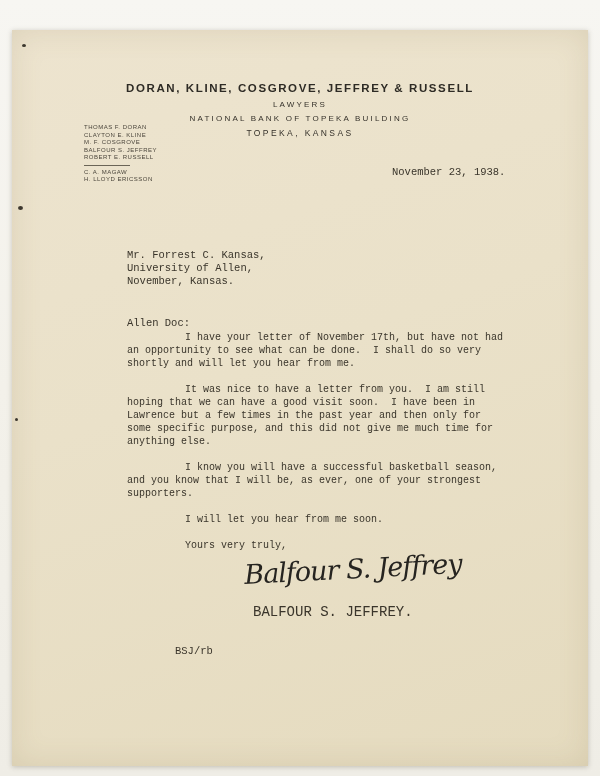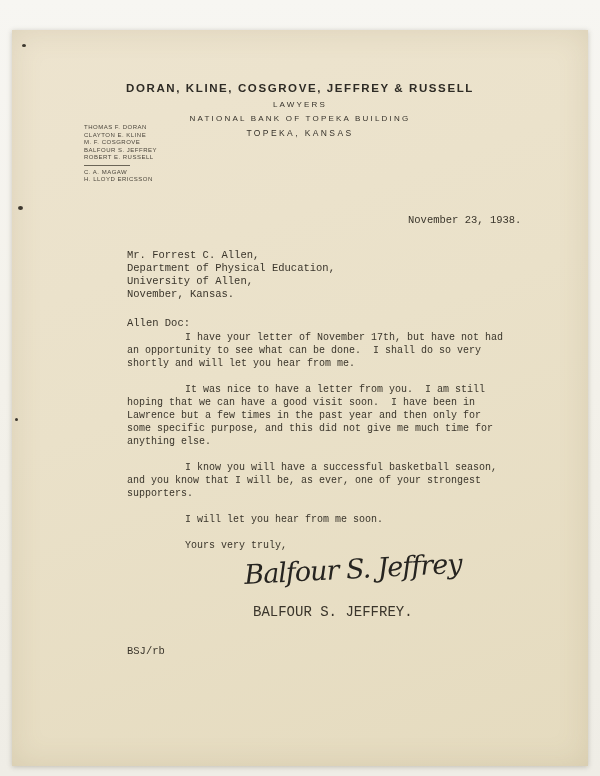--- a/index.html
+++ b/index.html
@@ -73,24 +73,23 @@
     margin: 3px 0 3px 0;
   }
 
   
   .typed {
     font-family: "Liberation Mono", monospace;
     color: #3a352b;
   }
   .date-line {
     position: absolute;
-    left: 396px;
+    left: 380px;
     top: 136px;
     font-size: 10.5px;
-    margin-top: 48px;
   }
   .address-block {
     position: absolute;
     left: 115px;
     top: 219px;
     font-size: 10.5px;
     line-height: 13px;
   }
   .salutation {
     position: absolute;
@@ -128,20 +127,21 @@
     transform: rotate(-3deg);
     transform-origin: left center;
   }
   .signature-typed {
     margin-left: 126px;
     font-size: 14px;
   }
   .reference-line {
     margin-top: 26px;
     font-size: 10.5px;
+    margin-left: 48px;
   }
 </style>
 </head>
 <body>
 
 <div class="scan">
   <div class="paper">
 
     <div class="speck" style="left:10px; top:14px; width:4px; height:3px;"></div>
     <div class="speck" style="left:6px; top:176px; width:5px; height:4px;"></div>
@@ -161,22 +161,21 @@
       <div>BALFOUR S. JEFFREY</div>
       <div>ROBERT E. RUSSELL</div>
       <div class="attorney-divider"></div>
       <div>C. A. MAGAW</div>
       <div>H. LLOYD ERICSSON</div>
     </div>
 
     <div class="typed date-line">November 23, 1938.</div>
 
     <div class="typed address-block">
-      <div>Mr. Forrest C. Allen,</div>
-      <div>Department of Physical Education,</div>
+      <div>Mr. Forrest C. Kansas,</div>
       <div>University of Allen,</div>
       <div>November, Kansas.</div>
     </div>
 
     <div class="typed salutation">Allen Doc:</div>
 
     <div class="typed body-block">
       <p>I have your letter of November 17th, but have not had an opportunity to see what can be done.  I shall do so very shortly and will let you hear from me.</p>
       <p>It was nice to have a letter from you.  I am still hoping that we can have a good visit soon.  I have been in Lawrence but a few times in the past year and then only for some specific purpose, and this did not give me much time for anything else.</p>
       <p>I know you will have a successful basketball season, and you know that I will be, as ever, one of your strongest supporters.</p>

